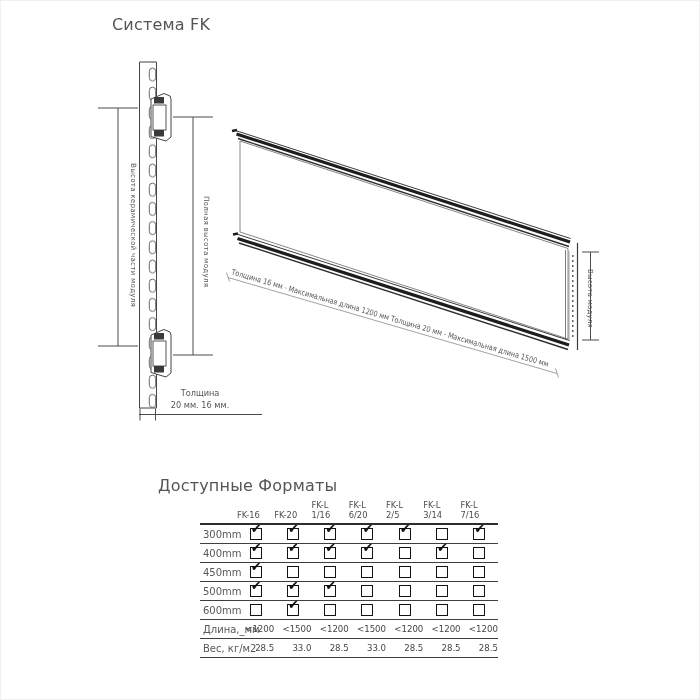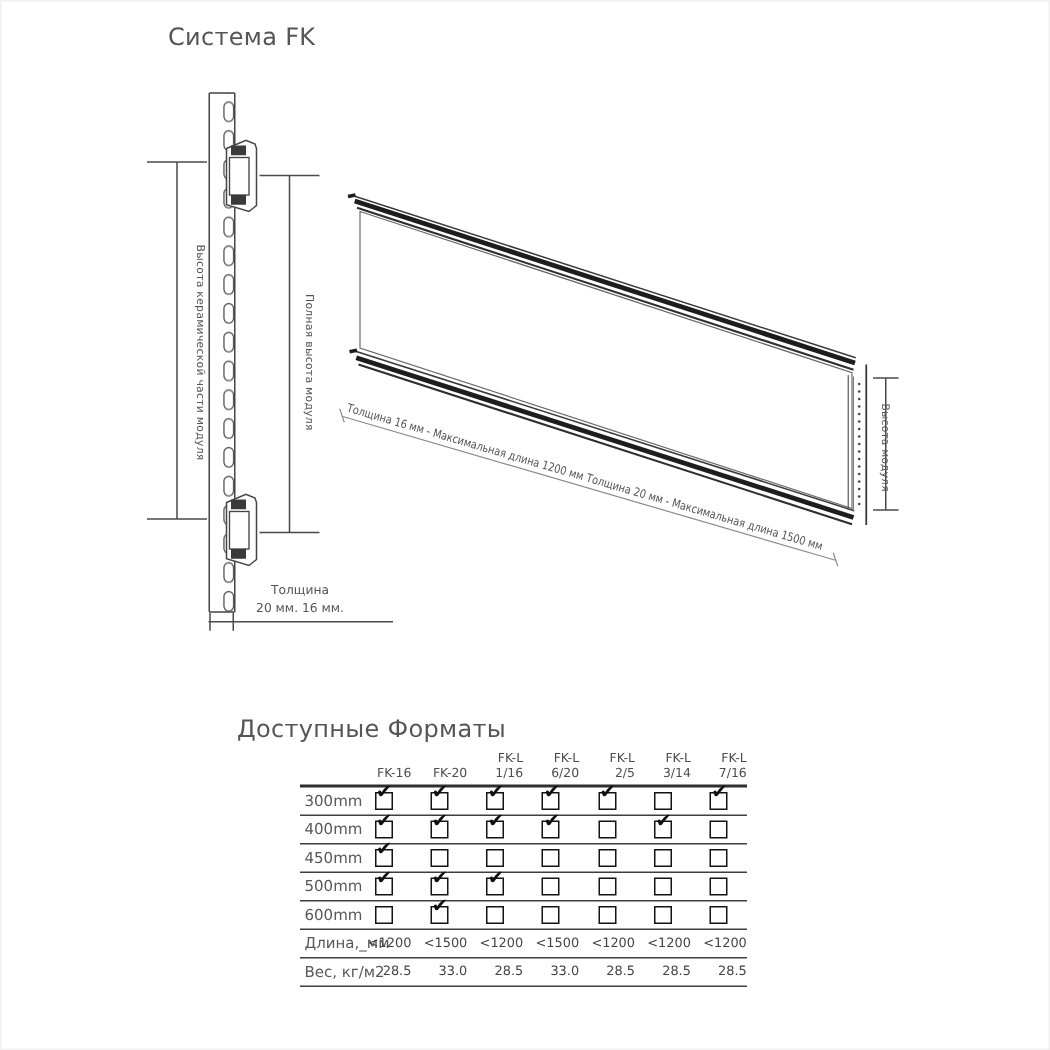--- a/index.html
+++ b/index.html
@@ -18,21 +18,21 @@
   
   .formats-table{
     position:absolute;left:200px;top:492px;width:298px;color:#4a4a4a;
   }
   .frow{
     display:grid;grid-template-columns:37px repeat(7,37.28px);
     align-items:center;height:18px;
   }
   .frow.header{height:28px;border-bottom:2px solid #2e2e2e;align-items:end;padding-bottom:3px;}
   .frow.body{border-bottom:1.5px solid #3e3e3e;}
-  .hcell{text-align:right;font-size:8.3px;color:#4d4d4d;line-height:9.5px;}
+  .hcell{text-align:left;font-size:8.3px;color:#4d4d4d;line-height:9.5px;}
   .lcell{font-size:10px;color:#585858;padding-left:3px;white-space:nowrap;}
   .vcell{text-align:right;font-size:8.6px;color:#444;}
   .cbwrap{display:flex;justify-content:center;}
   .cb{width:10px;height:10px;border:1.7px solid #131313;position:relative;background:#fff;}
   .cb .tick{
     position:absolute;left:0px;top:-7px;font-size:13px;line-height:13px;color:#101010;
     font-weight:bold;font-family:"DejaVu Sans",sans-serif;
   }
 </style>
 </head>

